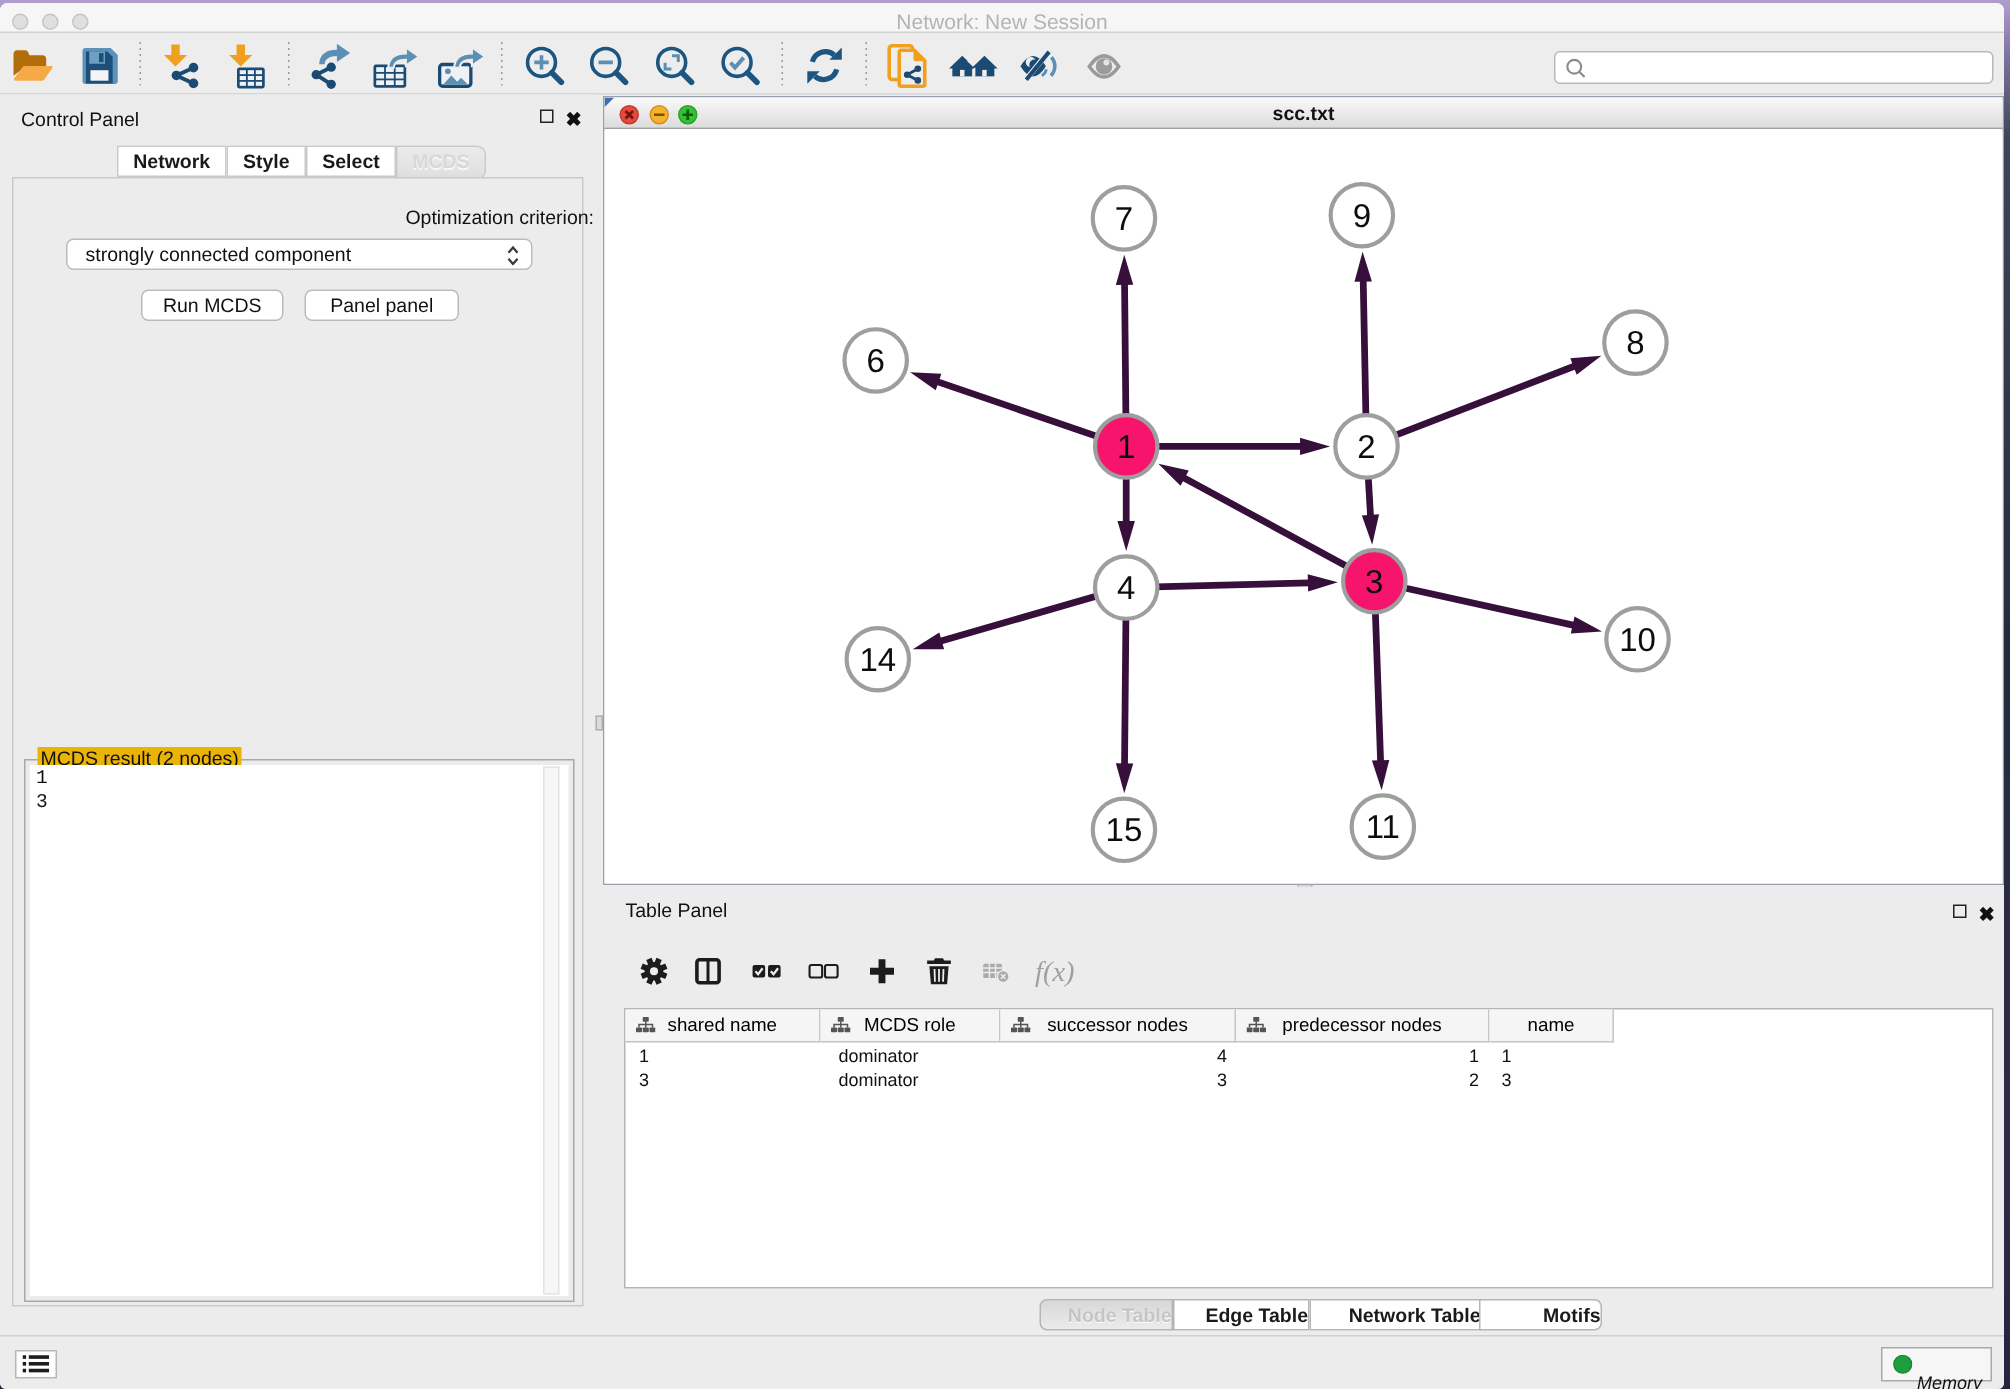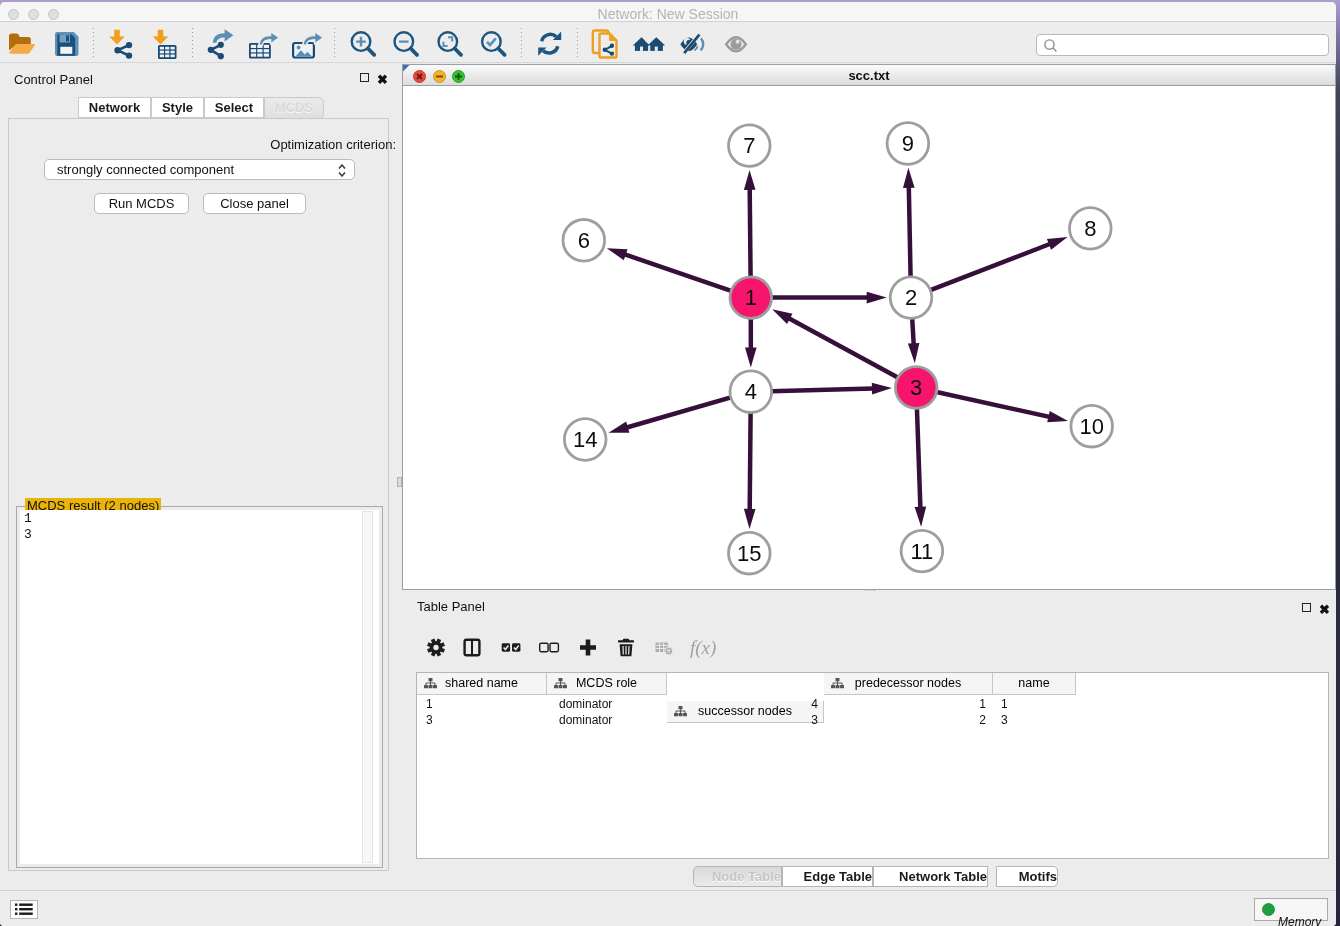--- a/index.html
+++ b/index.html
@@ -225,21 +225,21 @@
     <div class="cptab" id="cptabs-mcds" style="left:264px; width:60px; height:23px;">MCDS</div>
     <div id="cpcontent"></div>
     <div id="optlabel">Optimization criterion:</div>
     <div id="combo">strongly connected component
       <svg width="8" height="13" viewBox="0 0 8 13" style="position:absolute; right:8px; top:4px;">
         <path d="M1 4.5 L4 1 L7 4.5" fill="none" stroke="#3a3a3a" stroke-width="1.5"></path>
         <path d="M1 8.5 L4 12 L7 8.5" fill="none" stroke="#3a3a3a" stroke-width="1.5"></path>
       </svg>
     </div>
     <div class="btn" style="left:94px; width:95px;">Run MCDS</div>
-    <div class="btn" style="left:203px; width:103px;">Close panel</div>
+    <div class="btn" style="left:203px; width:103px;">Panel panel</div>
     <div id="grp">
       <div id="grptitle">MCDS result (2 nodes)</div>
       <div id="grpwhite">1<br>3<div id="grpsb"></div></div>
     </div>
   </div>
 
   <div style="position:absolute;left:397px;top:475px;width:5px;height:10px;background:#dcdcdc;border:1px solid #b0b0b0;"></div>
 <div style="position:absolute;left:865px;top:585px;width:10px;height:5px;background:#dcdcdc;border:1px solid #b0b0b0;"></div>
 <div id="netframe">
     <svg width="7" height="7" viewBox="0 0 7 7" style="position:absolute;left:0;top:0;z-index:5;">
@@ -380,21 +380,21 @@
               <rect x="9" y="7" width="4" height="3.2" rx="0.5" fill="#555"></rect>
               <path d="M2 7 V5 H11 V7 M6.5 3 V7" stroke="#555" stroke-width="1" fill="none"></path>
             </svg><span>shared name</span></div>
         <div class="thc" style="left:130px; width:120px;"><svg class="hico" width="13" height="11" viewBox="0 0 13 11">
               <rect x="4.5" y="0" width="4" height="3.2" rx="0.5" fill="#555"></rect>
               <rect x="0" y="7" width="4" height="3.2" rx="0.5" fill="#555"></rect>
               <rect x="4.5" y="7" width="4" height="3.2" rx="0.5" fill="#555"></rect>
               <rect x="9" y="7" width="4" height="3.2" rx="0.5" fill="#555"></rect>
               <path d="M2 7 V5 H11 V7 M6.5 3 V7" stroke="#555" stroke-width="1" fill="none"></path>
             </svg><span>MCDS role</span></div>
-        <div class="thc" style="left:250px; width:157px;margin-top:28px;"><svg class="hico" width="13" height="11" viewBox="0 0 13 11">
+        <div class="thc" style="left:250px; width:157px;"><svg class="hico" width="13" height="11" viewBox="0 0 13 11">
               <rect x="4.5" y="0" width="4" height="3.2" rx="0.5" fill="#555"></rect>
               <rect x="0" y="7" width="4" height="3.2" rx="0.5" fill="#555"></rect>
               <rect x="4.5" y="7" width="4" height="3.2" rx="0.5" fill="#555"></rect>
               <rect x="9" y="7" width="4" height="3.2" rx="0.5" fill="#555"></rect>
               <path d="M2 7 V5 H11 V7 M6.5 3 V7" stroke="#555" stroke-width="1" fill="none"></path>
             </svg><span>successor nodes</span></div>
         <div class="thc" style="left:407px; width:169px;"><svg class="hico" width="13" height="11" viewBox="0 0 13 11">
               <rect x="4.5" y="0" width="4" height="3.2" rx="0.5" fill="#555"></rect>
               <rect x="0" y="7" width="4" height="3.2" rx="0.5" fill="#555"></rect>
               <rect x="4.5" y="7" width="4" height="3.2" rx="0.5" fill="#555"></rect>
@@ -411,21 +411,21 @@
       <div class="trow" style="left:9px; top:39px;">3</div>
       <div class="trow" style="left:142px; top:39px;">dominator</div>
       <div class="trow" style="left:250px; top:39px; width:151px; text-align:right;">3</div>
       <div class="trow" style="left:407px; top:39px; width:162px; text-align:right;">2</div>
       <div class="trow" style="left:584px; top:39px;">3</div>
     </div>
     <div id="segtabs">
       <div class="seg" id="seg1" style="left:0; width:89px;">Node Table</div>
       <div class="seg" id="seg2" style="left:89px; width:91px;">Edge Table</div>
       <div class="seg" id="seg3" style="left:180px; width:115px;">Network Table</div>
-      <div class="seg" id="seg4" style="left:303px; width:62px;">Motifs</div>
+      <div class="seg" id="seg4" style="left:293px; width:82px;">Motifs</div>
     </div>
   </div>
 
   <div id="statusbar">
     <div id="listbtn">
         <svg width="18" height="13" viewBox="0 0 18 13" style="position:absolute;left:4px;top:2px;">
 <g fill="#1c1c1c">
             <rect x="0" y="0.5" width="2.4" height="2.4"></rect>
             <rect x="0" y="5" width="2.4" height="2.4"></rect>
             <rect x="0" y="9.5" width="2.4" height="2.4"></rect>

